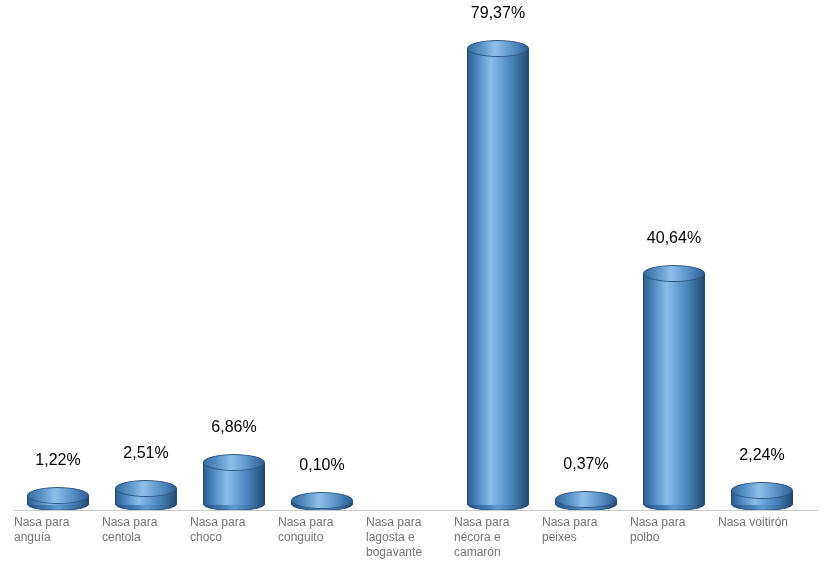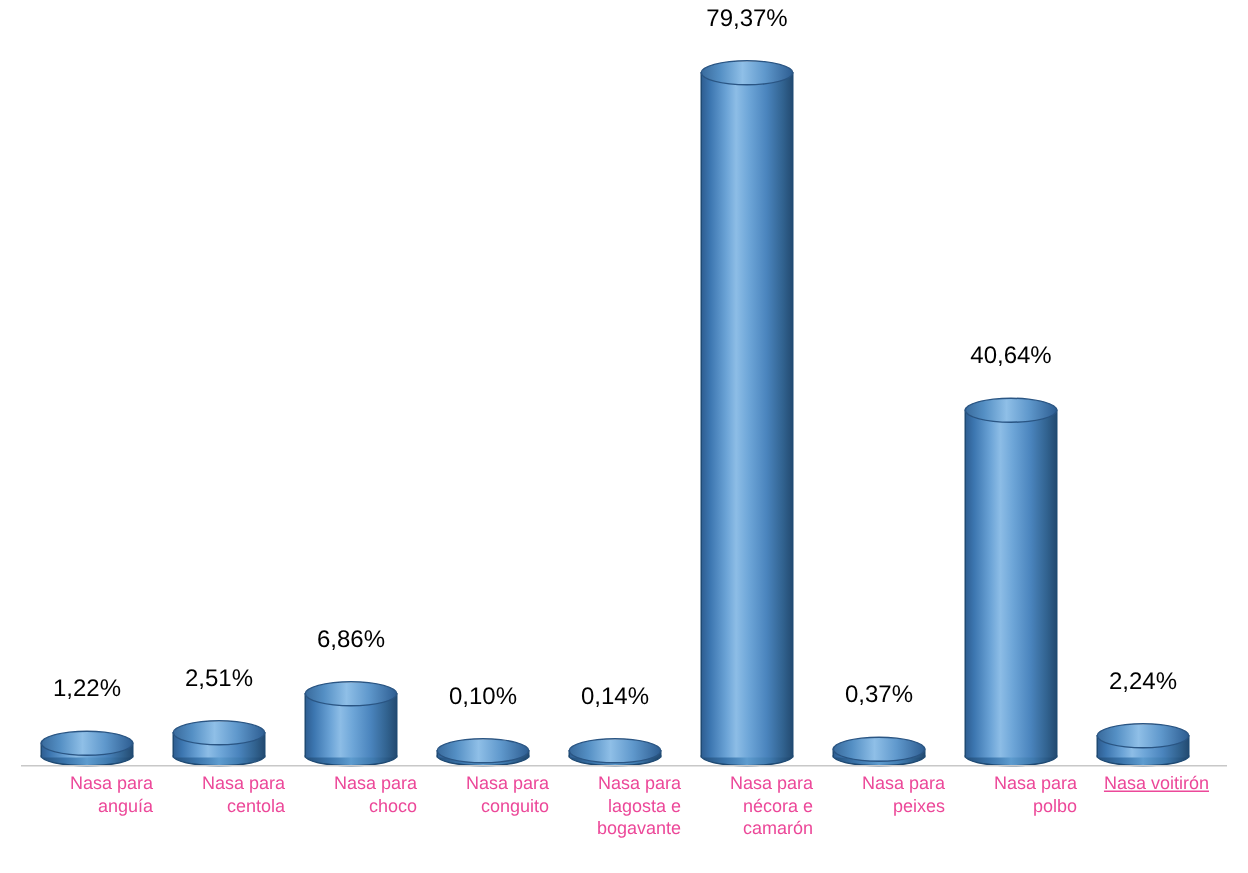--- a/index.html
+++ b/index.html
@@ -112,24 +112,24 @@
     transform: translateX(-50%);
     white-space: nowrap;
     font-size: 16px;
     color: #000000;
     font-family: "Liberation Sans", sans-serif;
   }
   .cat-label {
     position: absolute;
     top: 515px;
     width: 88px;
-    text-align: right;
+    text-align: left;
     font-size: 12px;
     line-height: 15px;
-    color: #ec4899;
+    color: #737373;
     font-family: "Liberation Sans", sans-serif;
   }
 </style>
 </head>
 <body>
 
 <div id="chart-root">
 
   <div id="plot-area">
 
@@ -162,28 +162,20 @@
 
     <div class="bar-slot" style="left:264px;">
       <div class="value-label" style="bottom:37px;">0,10%</div>
       <div class="cyl" style="height:19px;">
         <div class="cyl-bottom"></div>
         <div class="cyl-body"></div>
         <div class="cyl-top"></div>
       </div>
     </div>
 
-    <div class="bar-slot" style="left:352px;">
-      <div class="value-label" style="bottom:37px;">0,14%</div>
-      <div class="cyl" style="height:19px;">
-        <div class="cyl-bottom"></div>
-        <div class="cyl-body"></div>
-        <div class="cyl-top"></div>
-      </div>
-    </div>
 
     <div class="bar-slot" style="left:440px;">
       <div class="value-label" style="bottom:489px;">79,37%</div>
       <div class="cyl" style="height:471px;">
         <div class="cyl-bottom"></div>
         <div class="cyl-body"></div>
         <div class="cyl-top"></div>
       </div>
     </div>
 
@@ -245,17 +237,17 @@
     <div>camarón</div>
   </div>
   <div class="cat-label" style="left:542px;">
     <div>Nasa para</div>
     <div>peixes</div>
   </div>
   <div class="cat-label" style="left:630px;">
     <div>Nasa para</div>
     <div>polbo</div>
   </div>
-  <div class="cat-label" style="left:718px;text-decoration:underline;">
+  <div class="cat-label" style="left:718px;">
     <div>Nasa voitirón</div>
   </div>
 
 </div>
 
 </body></html>

